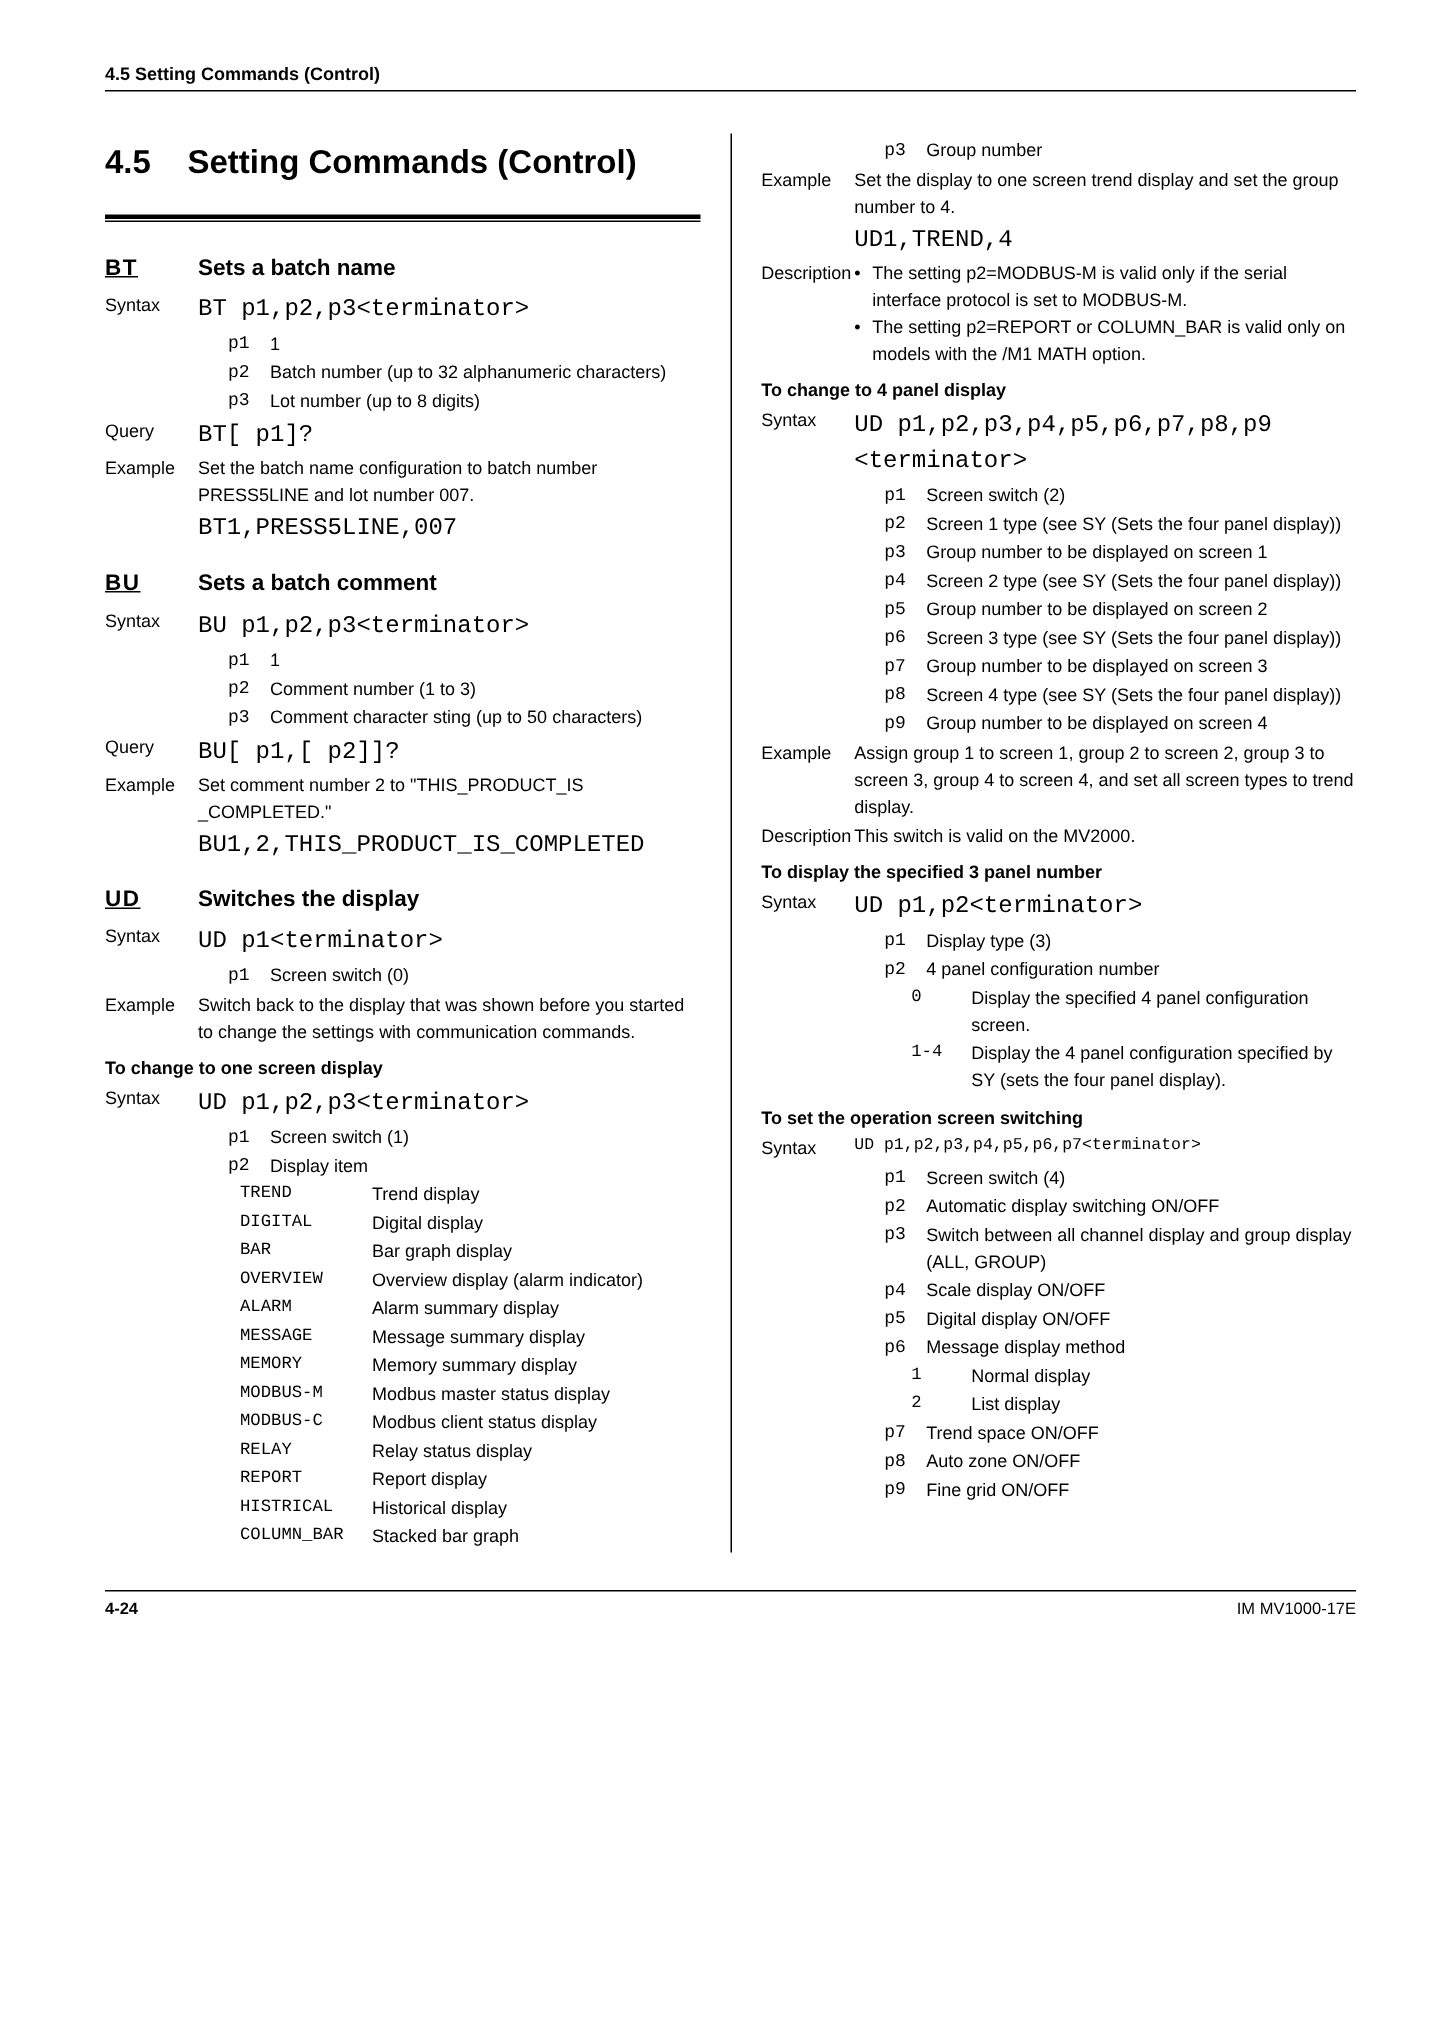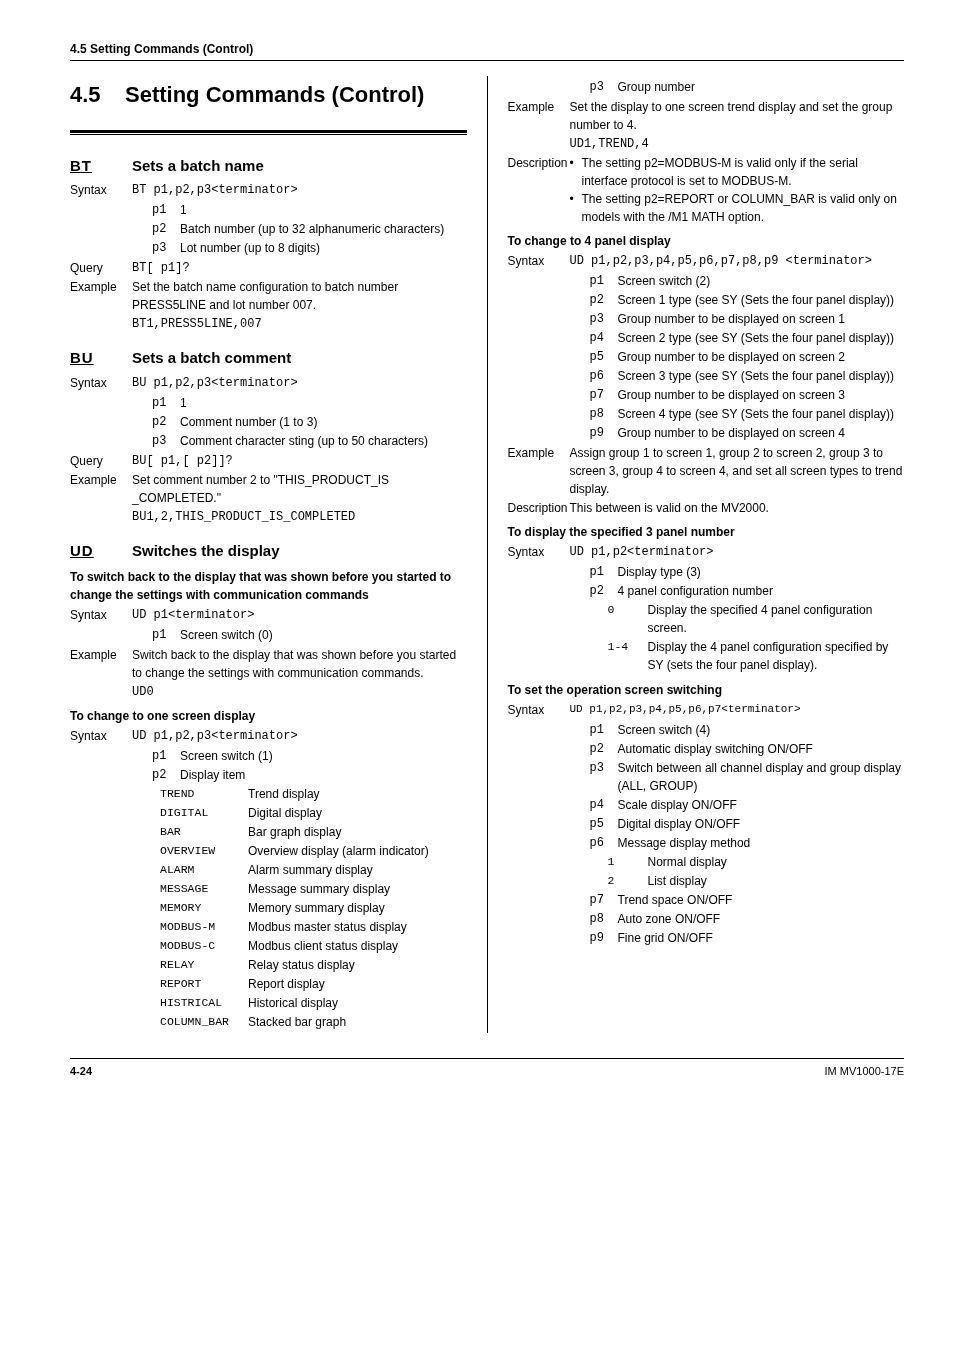--- a/index.html
+++ b/index.html
@@ -11,21 +11,21 @@
     color: #000;
     background: #fff;
     width: 954px;
     box-sizing: border-box;
   }
   .header-section {
     font-weight: bold;
     font-size: 12px;
     border-bottom: 1px solid #000;
     padding-bottom: 2px;
-    margin-bottom: 15px;
+    margin-bottom: 28px;
   }
   .columns {
     display: flex;
     gap: 20px;
   }
   .col {
     flex: 1;
     min-width: 0;
   }
   .divider {
@@ -79,21 +79,21 @@
   }
   .label-col {
     width: 62px;
     flex-shrink: 0;
   }
   .content-col {
     flex: 1;
   }
   .mono {
     font-family: "Courier New", monospace;
-    font-size: 12px;
+    font-size: 16px;
   }
   .param-row {
     display: flex;
     align-items: flex-start;
     margin: 1px 0;
     padding-left: 20px;
   }
   .param-key {
     font-family: "Courier New", monospace;
     width: 28px;
@@ -241,41 +241,36 @@
     <div class="row">
         <div class="label-col"></div>
       <div class="content-col mono">BU1,2,THIS_PRODUCT_IS_COMPLETED</div>
       </div>
 
     <div class="cmd-head">
       <span class="cmd-code">UD</span>
       <span class="cmd-title">Switches the display</span>
     </div>
 
-    <div class="sub-bold">To switch back to the display that was shown before you started to change the settings with communication commands</div>
     <div class="row">
         <div class="label-col">Syntax</div>
       <div class="content-col mono">UD p1&lt;terminator&gt;</div>
       </div>
     <div class="row">
         <div class="label-col"></div>
         <div class="content-col">
       <div class="param-row">
             <span class="param-key">p1</span>
             <span class="param-val">Screen switch (0)</span>
           </div>
     </div>
       </div>
     <div class="row">
         <div class="label-col">Example</div>
       <div class="content-col">Switch back to the display that was shown before you started to change the settings with communication commands.</div>
-      </div>
-    <div class="row">
-        <div class="label-col"></div>
-      <div class="content-col mono">UD0</div>
       </div>
 
     <div class="sub-bold">To change to one screen display</div>
     <div class="row">
         <div class="label-col">Syntax</div>
       <div class="content-col mono">UD p1,p2,p3&lt;terminator&gt;</div>
       </div>
     <div class="row">
         <div class="label-col"></div>
         <div class="content-col">
@@ -424,21 +419,21 @@
             <span class="param-val">Group number to be displayed on screen 4</span>
           </div>
     </div>
       </div>
     <div class="row">
         <div class="label-col">Example</div>
       <div class="content-col">Assign group 1 to screen 1, group 2 to screen 2, group 3 to screen 3, group 4 to screen 4, and set all screen types to trend display.</div>
       </div>
     <div class="row">
         <div class="label-col">Description</div>
-      <div class="content-col">This between is valid on the MV2000.</div>
+      <div class="content-col">This switch is valid on the MV2000.</div>
       </div>
 
     <div class="sub-bold">To display the specified 3 panel number</div>
     <div class="row">
         <div class="label-col">Syntax</div>
       <div class="content-col mono">UD p1,p2&lt;terminator&gt;</div>
       </div>
     <div class="row">
         <div class="label-col"></div>
         <div class="content-col">

